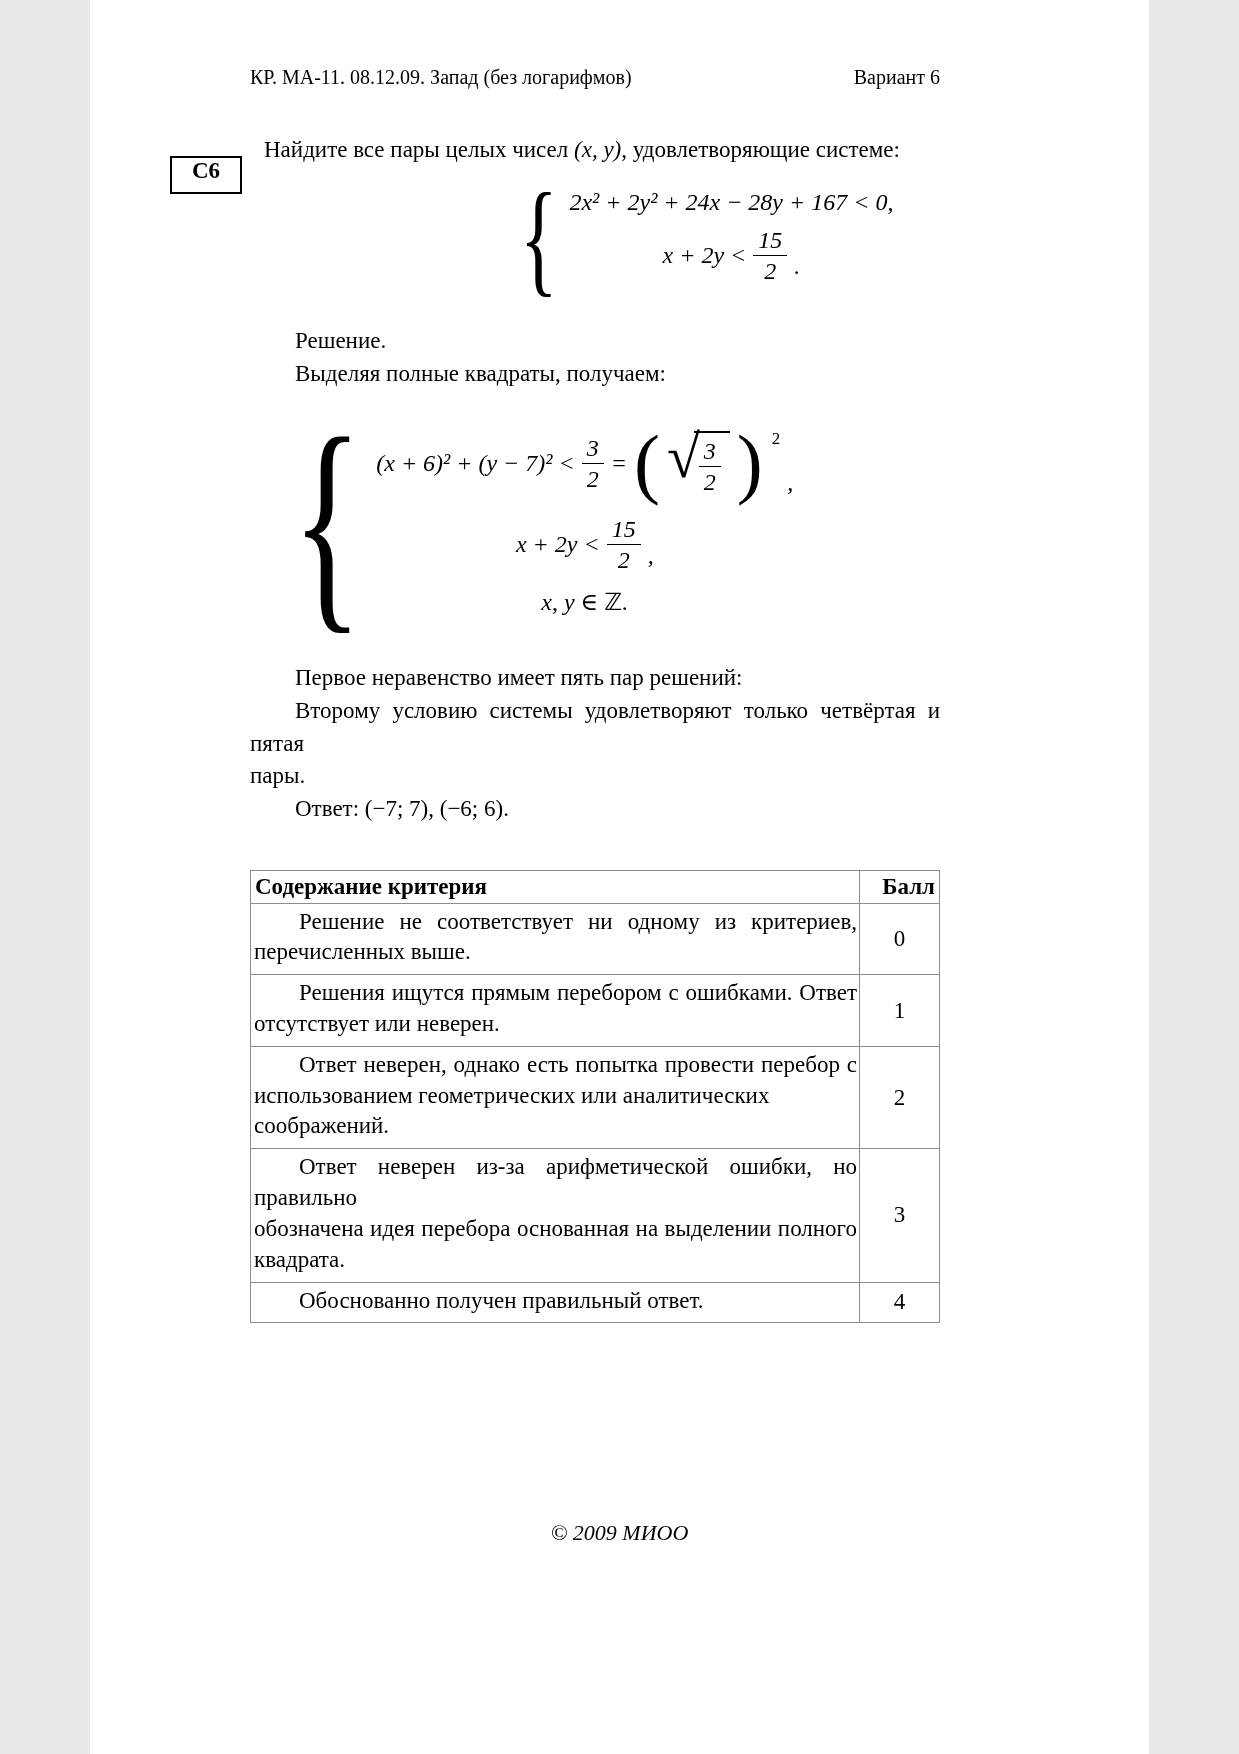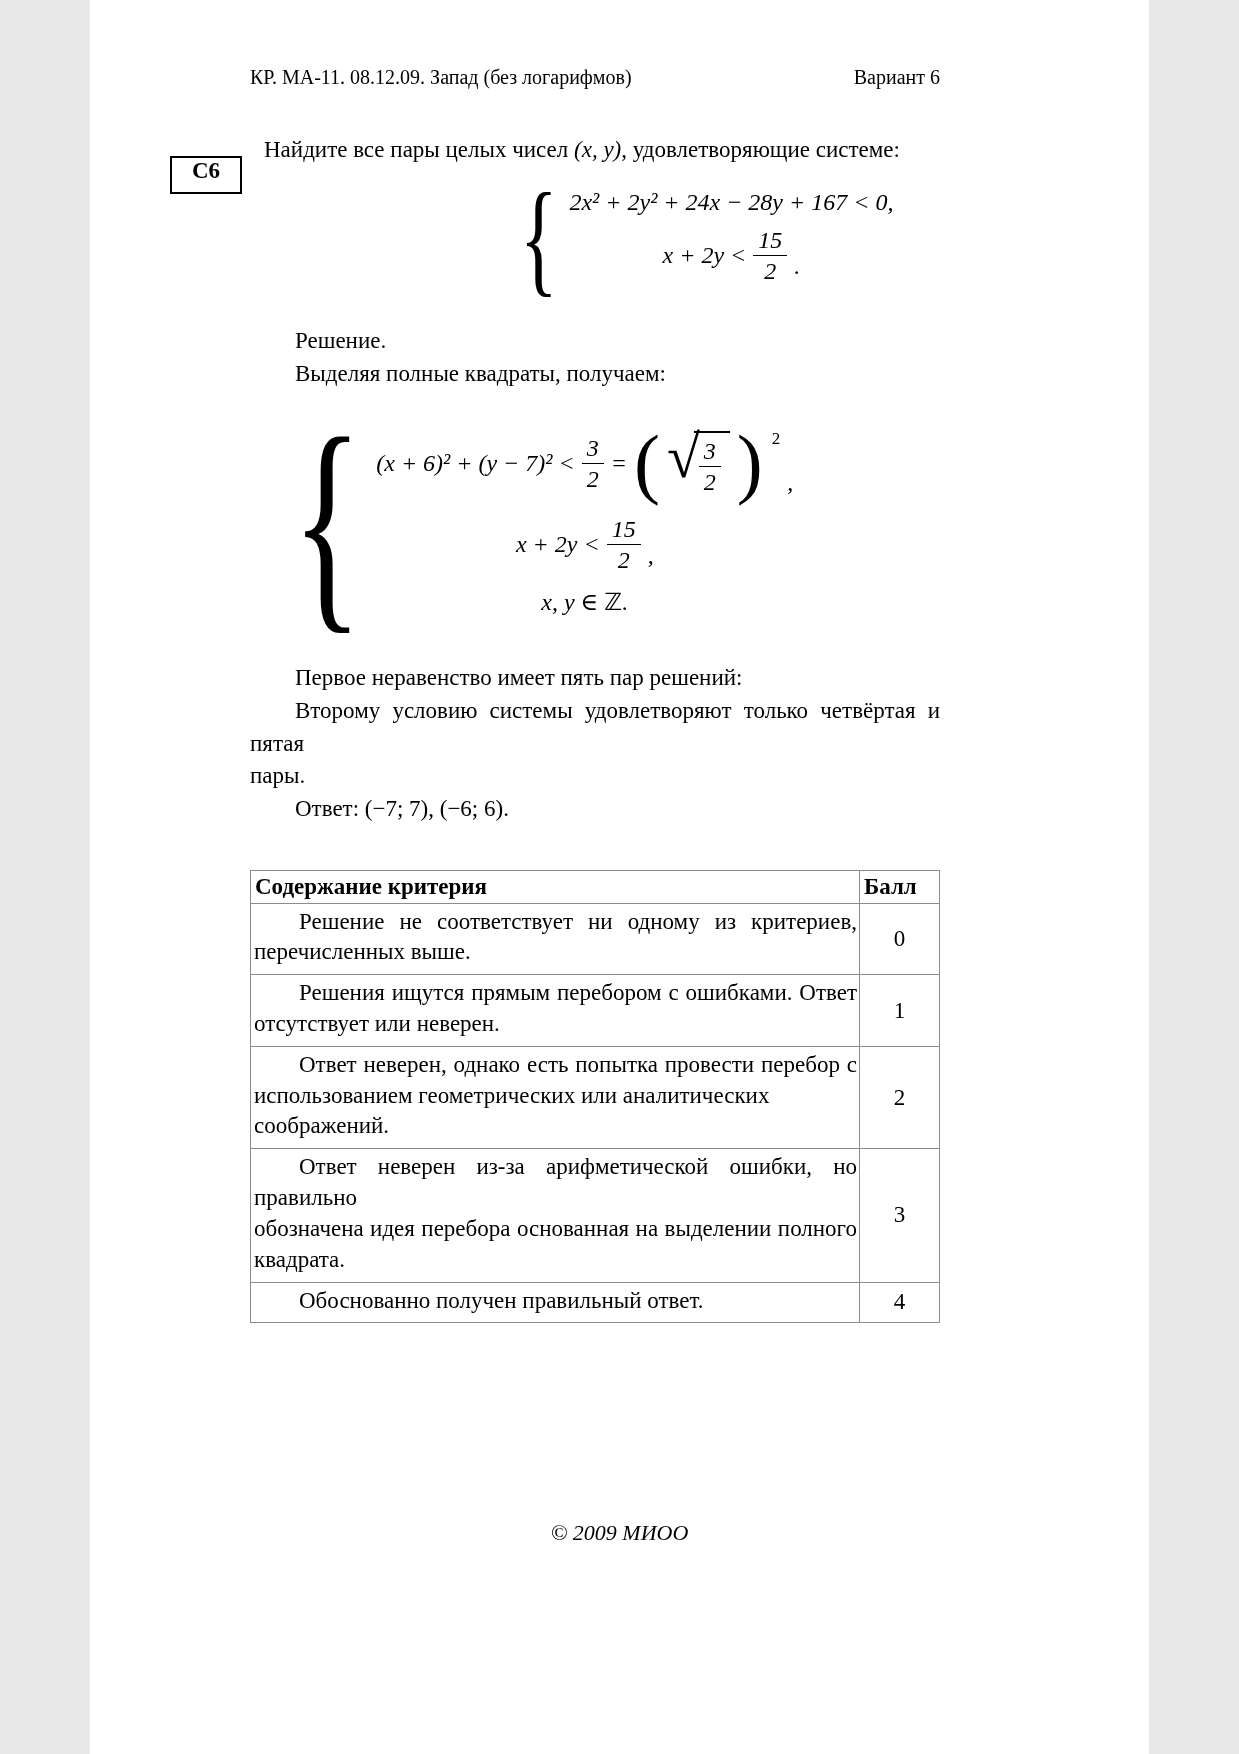--- a/index.html
+++ b/index.html
@@ -92,21 +92,21 @@
   .criteria th, .criteria td { border: 1px solid #8c8c8c; }
   .crit-h {
     font-weight: bold;
     text-align: left;
     font-size: 23px;
     padding: 3px 4px;
   }
   .score-h {
     width: 80px;
     font-weight: bold;
-    text-align: left;
+    text-align: right;
     font-size: 23px;
     padding: 3px 4px;
   }
   .crit { padding: 3px 2px 6px 3px; }
   .cline { line-height: 1.34; }
   .score { text-align: center; vertical-align: middle; font-size: 23px; }
 
   
   .footer {
     position: absolute;

